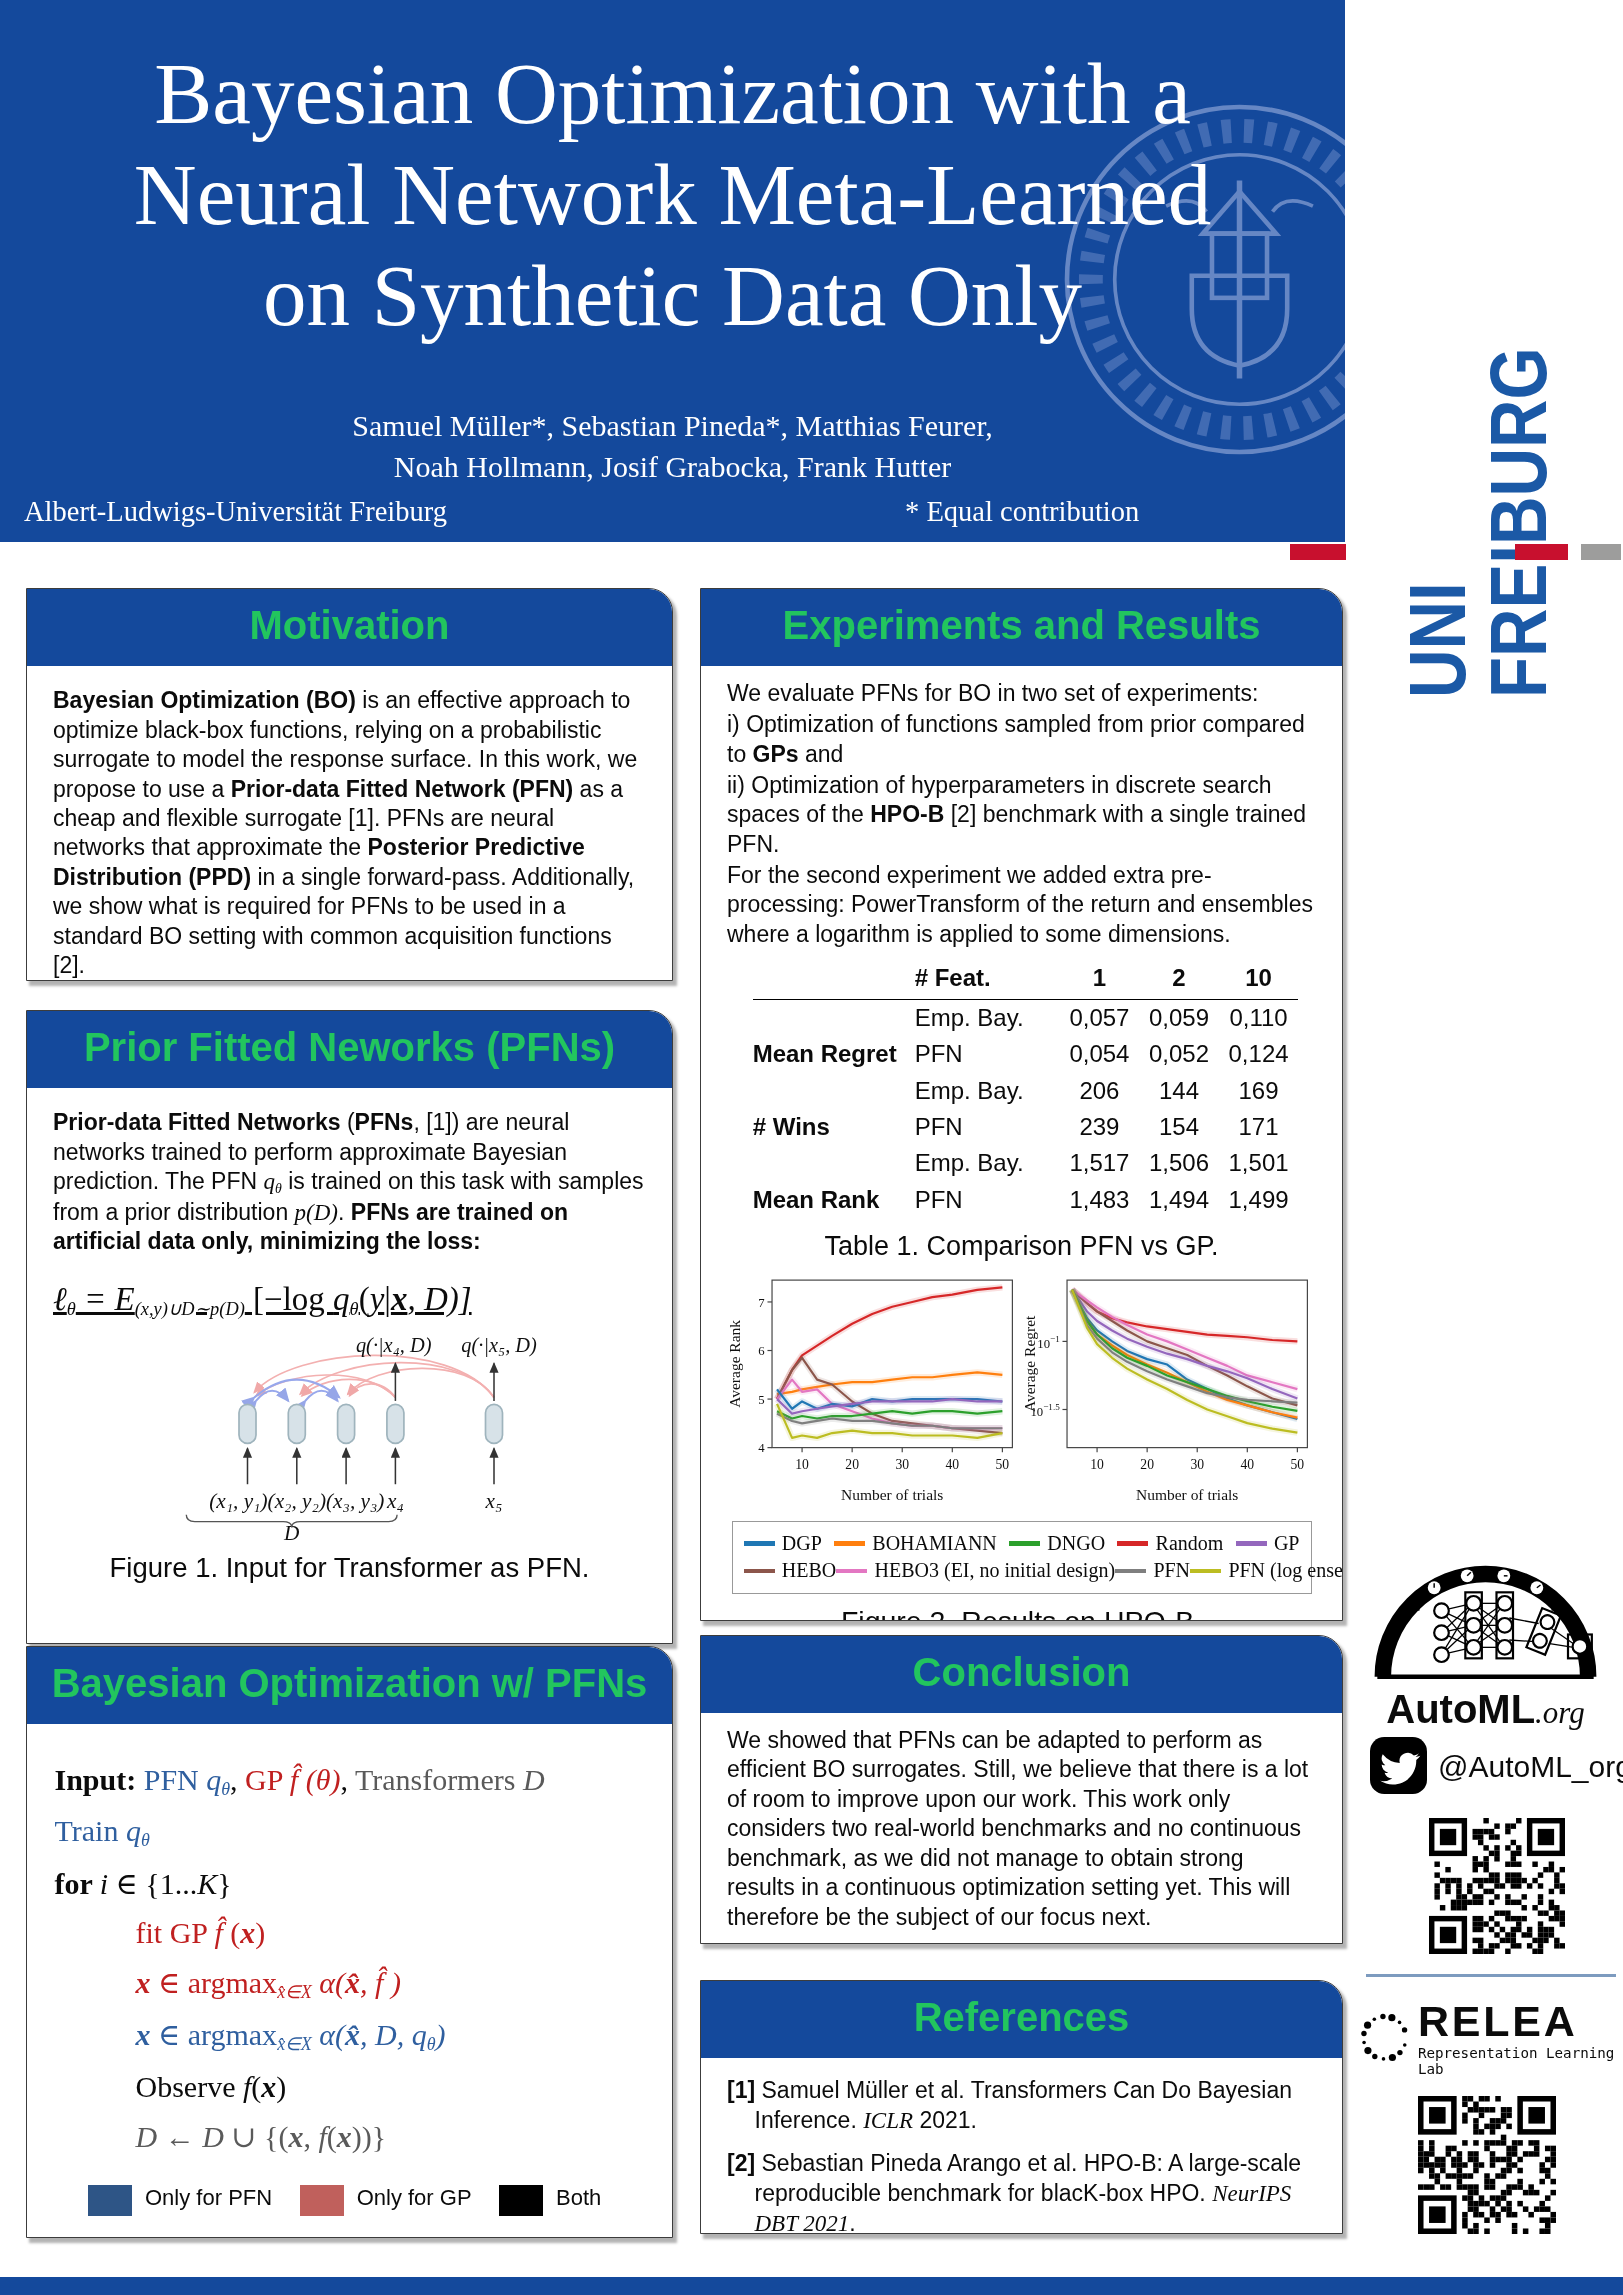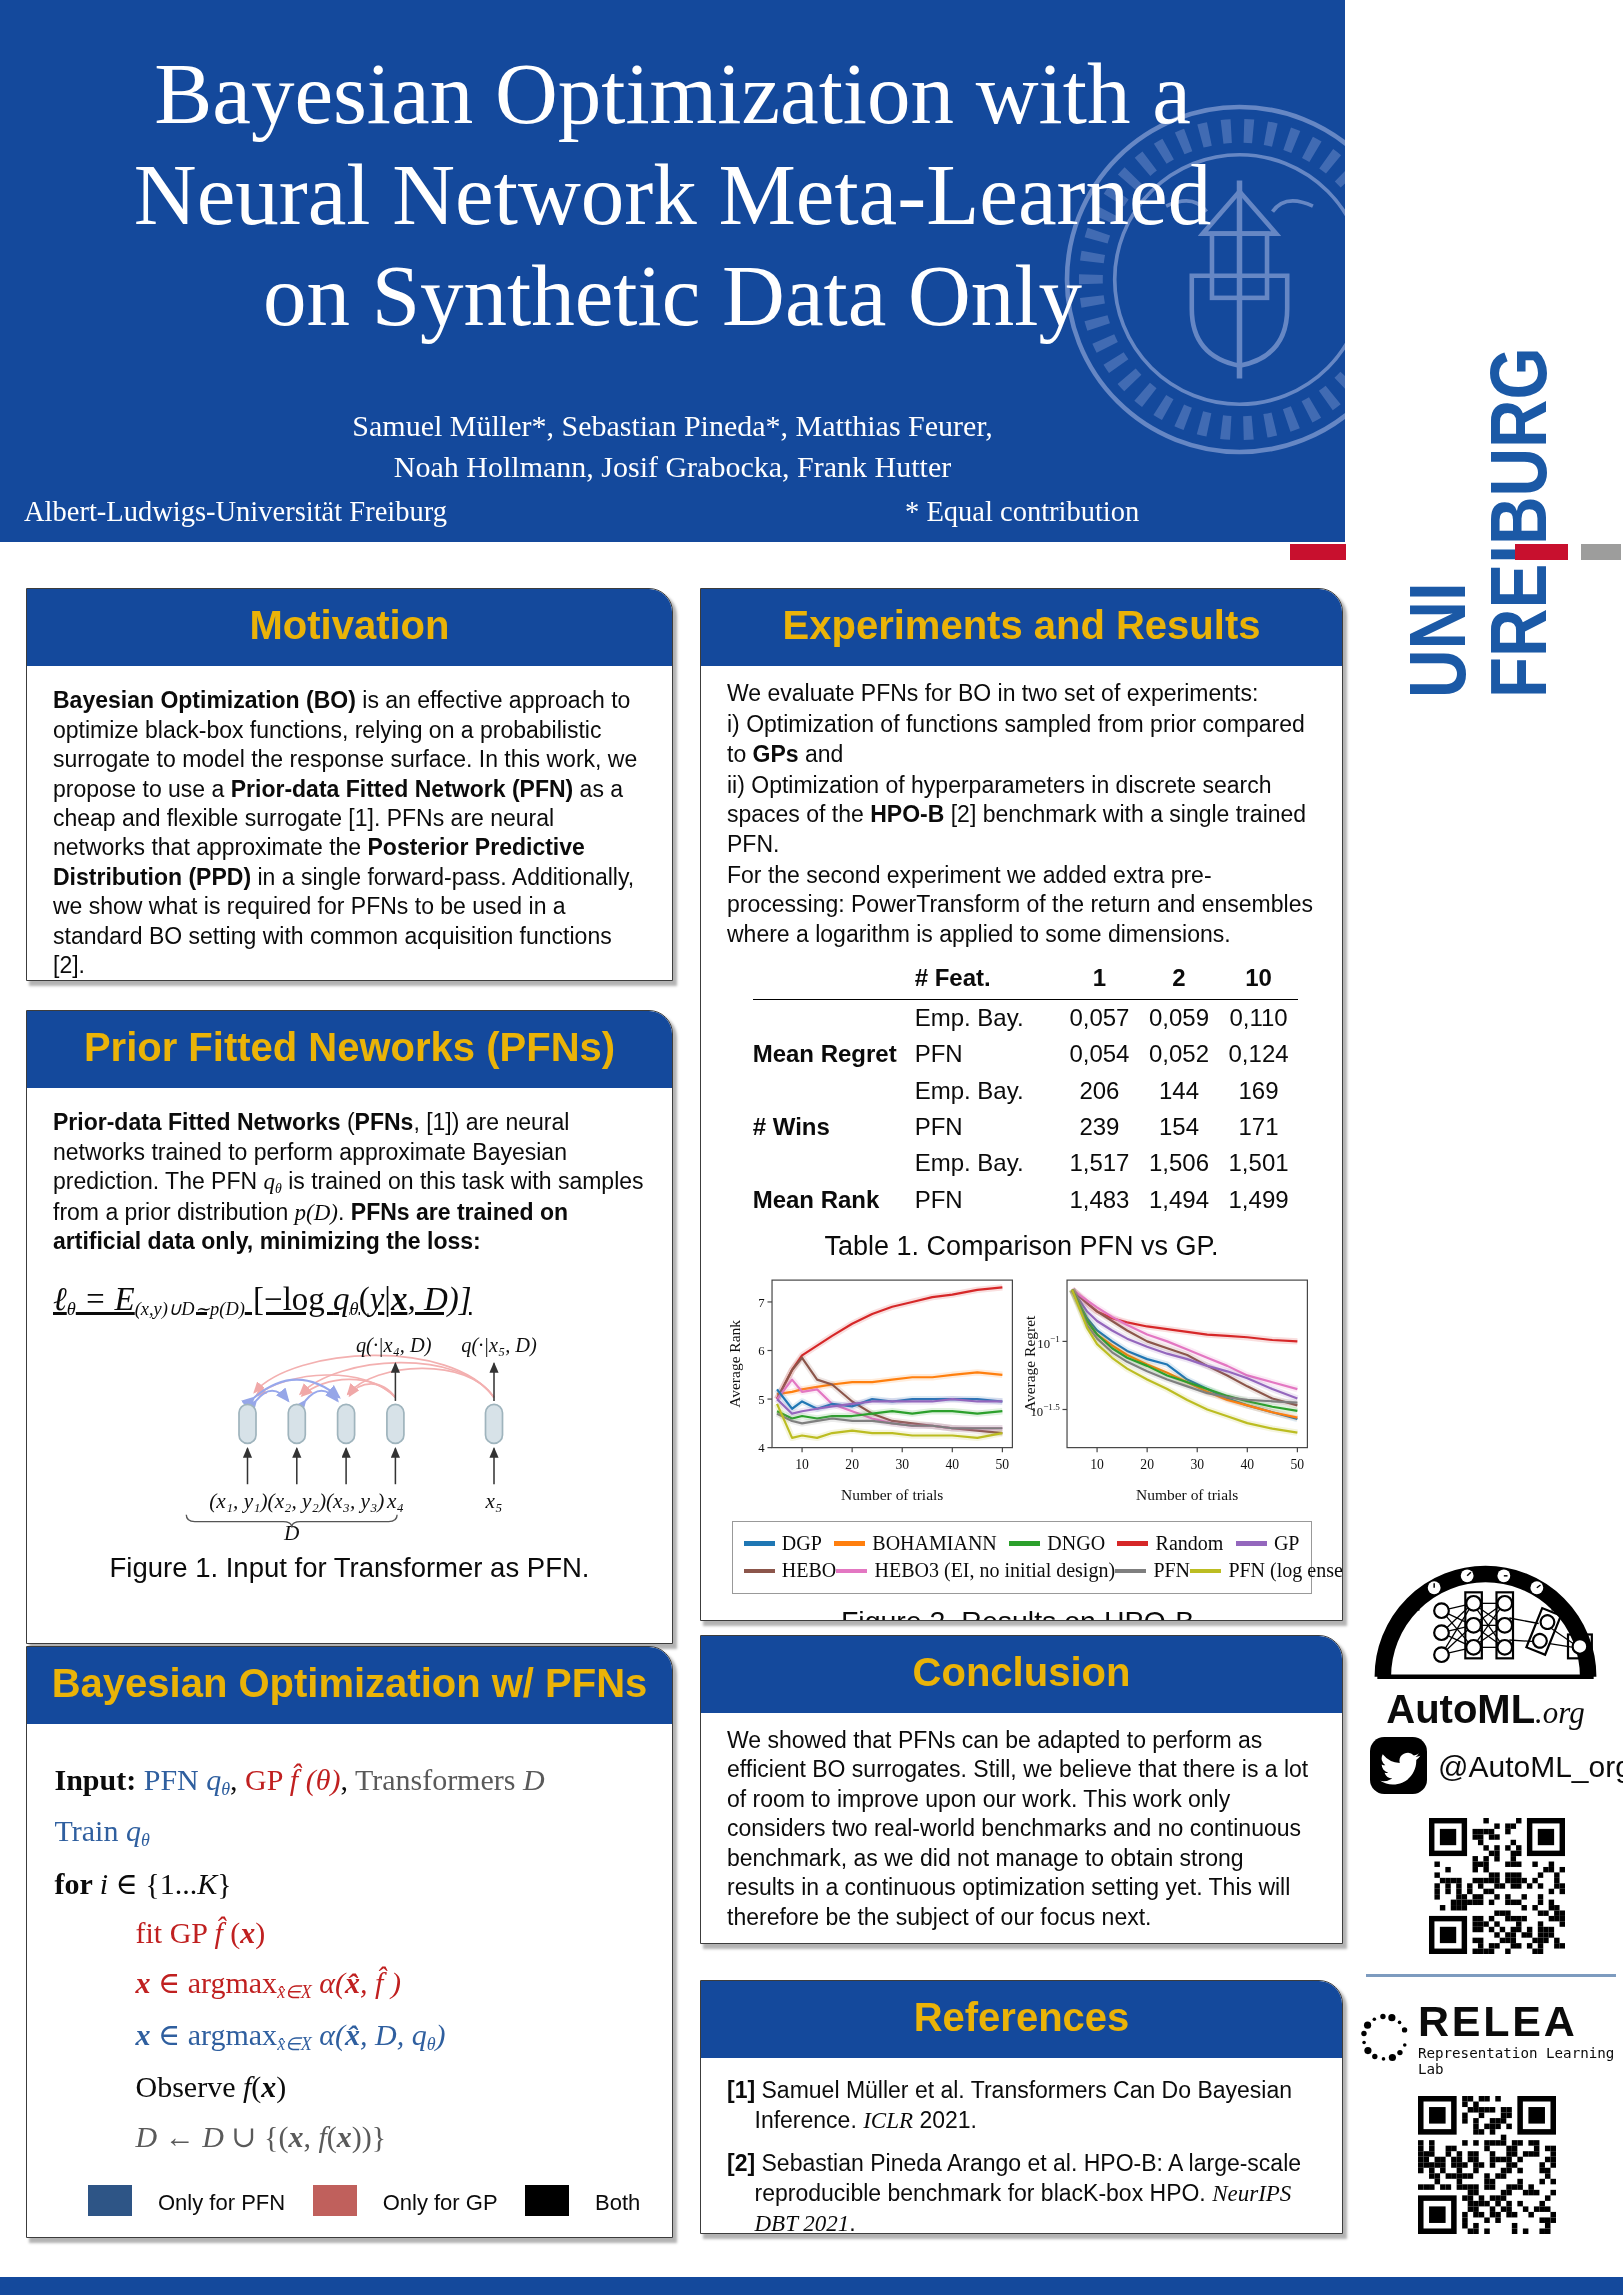--- a/index.html
+++ b/index.html
@@ -22,21 +22,21 @@
   .unifr-text{font-weight:bold;font-size:73px;line-height:1.0;color:#1B59A6;
     transform:scale(0.92,1.1);transform-origin:left top;letter-spacing:0;}
   .bar{position:absolute;top:544px;height:15.6px;}
   .bar-r1{left:1290px;width:56px;background:#C8102E;}
   .bar-r2{left:1515px;width:53px;background:#C8102E;}
   .bar-g{left:1581px;width:40px;background:#9D9D9C;}
 
   
   .panel{position:absolute;background:#fff;border:1.8px solid #3c3c3c;border-radius:0 24px 0 0;
     box-shadow:3.7px 4.6px 2.8px rgba(0,0,0,.3);overflow:hidden;}
-  .phead{height:77px;background:#14499C;border-radius:0 21px 0 0;color:#eab308;
+  .phead{height:77px;background:#14499C;border-radius:0 21px 0 0;color:#22c55e;
     font-size:40px;font-weight:bold;text-align:center;line-height:72px;}
   .pbody{padding:14.7px 26px;font-size:23px;line-height:1.28;}
   #p-motivation{left:26px;top:588px;width:645px;height:391px;}
   #p-pfn{left:26px;top:1010px;width:645px;height:632px;}
   #p-bo{left:26px;top:1646px;width:645px;height:590px;}
   #p-exp{left:700px;top:588px;width:641px;height:1031px;}
   #p-conc{left:700px;top:1635px;width:641px;height:307px;}
   #p-ref{left:700px;top:1980px;width:641px;height:252px;}
 
   
@@ -71,21 +71,21 @@
   .leg-sw{width:31px;height:4.6px;flex:none;}
   .figcap2{text-align:center;font-size:28.5px;margin-top:9.2px;}
 
   
   .alg{padding:24px 27.5px 0 27.5px;font-family:"Liberation Serif","DejaVu Serif",serif;font-size:30px;}
   .alg .line{margin:14.7px 0;}
   .alg .ind{margin-left:81px;}
   .alg-legend{display:flex;align-items:center;gap:27.5px;margin:31px 0 0 61px;
     font-family:"Liberation Sans",sans-serif;font-size:22px;}
   .alg-legend .sw{width:44px;height:31px;flex:none;}
-  .alg-legend .li{display:flex;align-items:flex-end;gap:26px;}
+  .alg-legend .li{display:flex;align-items:flex-start;gap:13px;}
 
   .ref{margin:7.3px 0 13px 0;font-size:23px;line-height:1.3;padding-left:27.5px;text-indent:-27.5px;}
 
   
   .automl{position:absolute;left:1366px;top:1563px;width:239px;text-align:center;}
   .automl-text{font-size:40px;margin-top:0;}
   .am1{font-weight:800;}
   .am2{font-family:"Liberation Serif",serif;font-style:italic;font-size:31px;}
   .twitter{position:absolute;left:1370px;top:1737px;display:flex;align-items:center;gap:11px;}
   .tw-handle{font-size:30px;}

